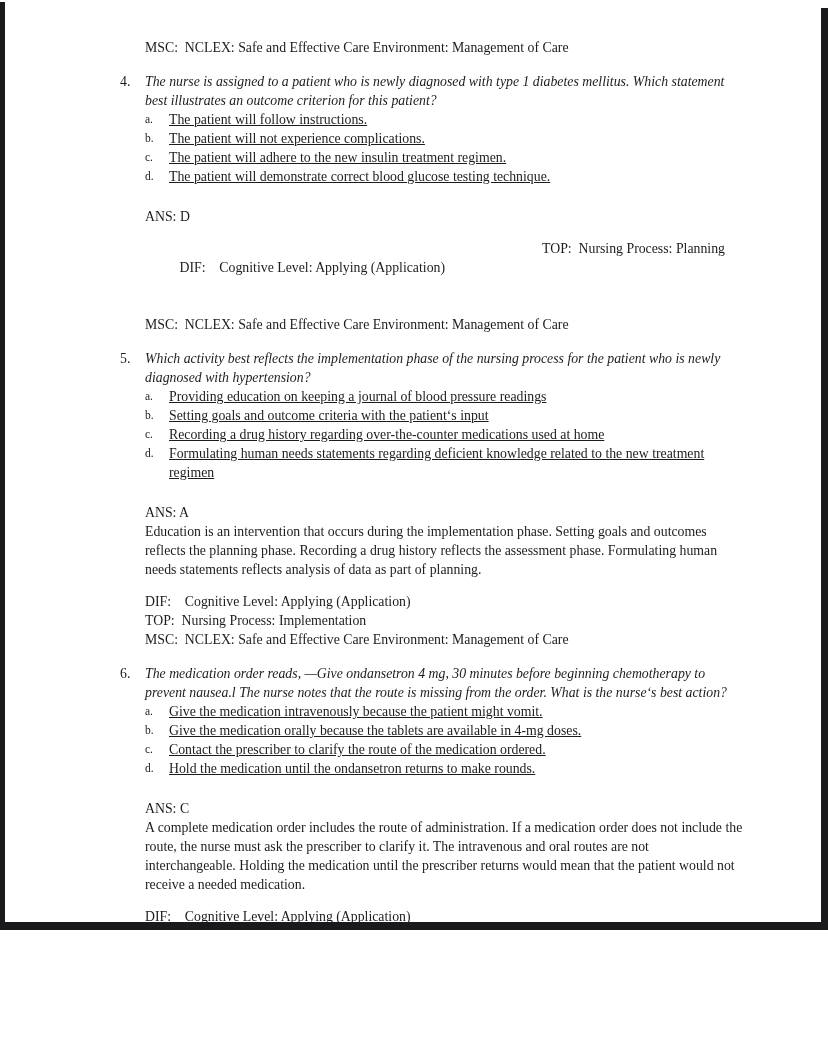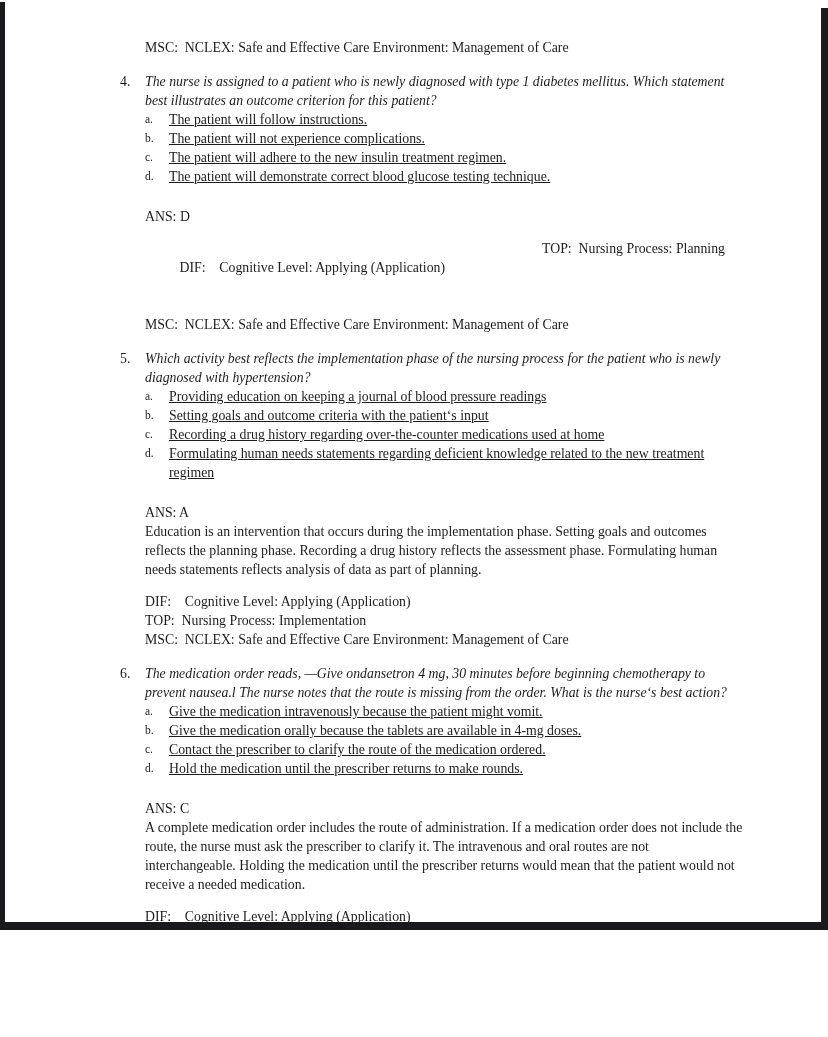--- a/index.html
+++ b/index.html
@@ -161,21 +161,21 @@
         <div class="opt">
           <span class="opt-letter">b.</span>
           <span class="opt-text">Give the medication orally because the tablets are available in 4-mg doses.</span>
         </div>
         <div class="opt">
           <span class="opt-letter">c.</span>
           <span class="opt-text">Contact the prescriber to clarify the route of the medication ordered.</span>
         </div>
         <div class="opt">
           <span class="opt-letter">d.</span>
-          <span class="opt-text">Hold the medication until the prescriber returns to make rounds.</span>
+          <span class="opt-text">Hold the medication until the ondansetron returns to make rounds.</span>
         </div>
       </div>
       <div class="ans-block indented">
         <div>ANS: C</div>
         <div>A complete medication order includes the route of administration. If a medication order does not include the route, the nurse must ask the prescriber to clarify it. The intravenous and oral routes are not interchangeable. Holding the medication until the prescriber returns would mean that the patient would not receive a needed medication.</div>
       </div>
       <div class="meta indented">
         <div class="meta-line">DIF:    Cognitive Level: Applying (Application)</div>
         <div class="meta-line">TOP:  Nursing Process: Implementation</div>
         <div class="meta-line">MSC:  NCLEX: Safe and Effective Care Environment: Management of Care</div>

